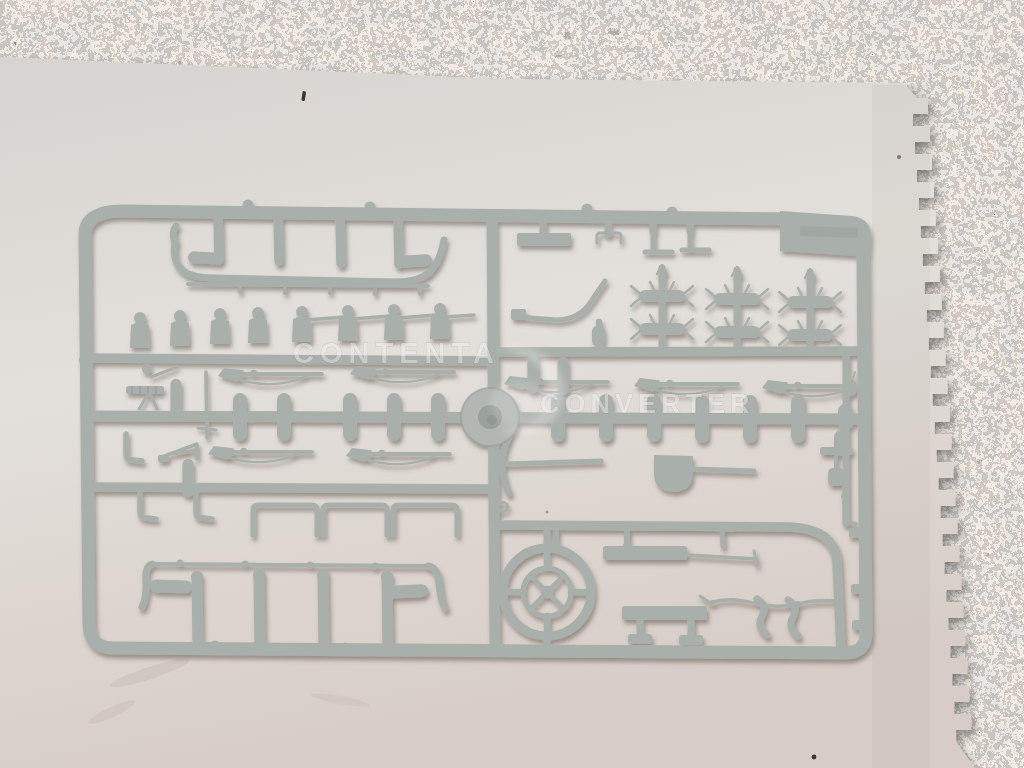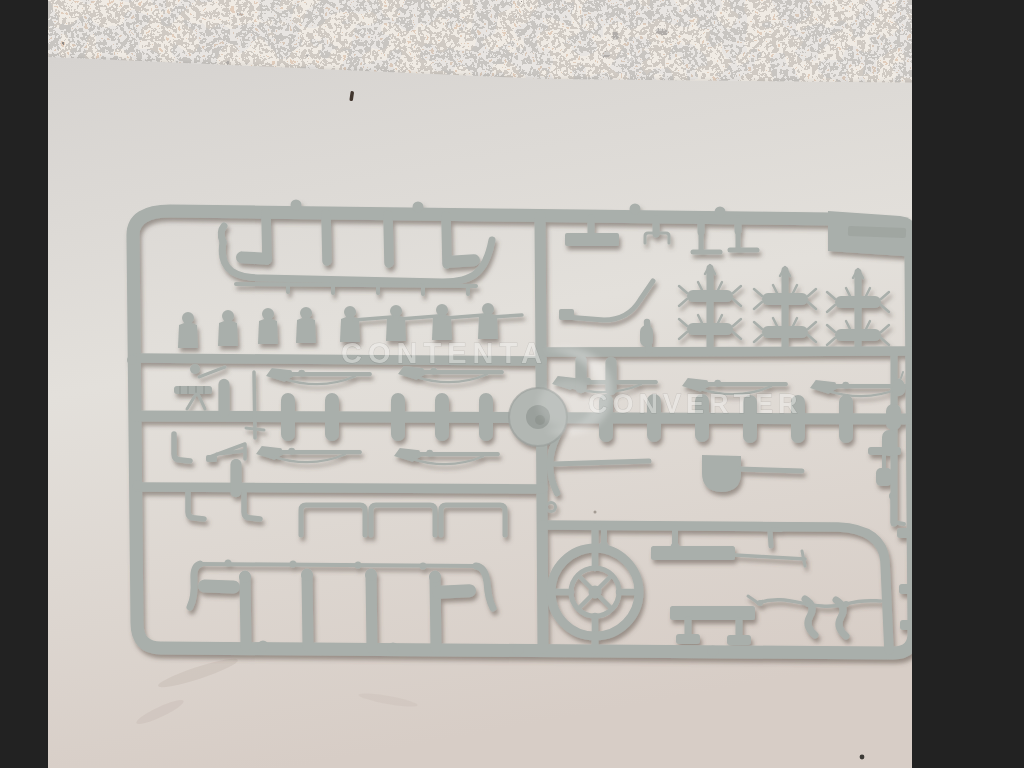--- a/index.html
+++ b/index.html
@@ -1,17 +1,17 @@
 <!DOCTYPE html>
 <html style="--granite-dark: #262522; --granite-tan: #bd9377; --granite-light: #e9e7e3; --paper: #dedad5; --plastic: #a9afab; --plastic-dark: #878d89; --shadow: #6f6258; --watermark: #f4f4f2;"><head>
 <meta charset="utf-8">
 <style>
   html,body{margin:0;padding:0;background:#222;}
-  .stage{width:864px;height:768px;overflow:hidden;position:relative;
-         font-family:"Liberation Sans",sans-serif;margin-left:48px;}
+  .stage{width:1024px;height:768px;overflow:hidden;position:relative;
+         font-family:"Liberation Sans",sans-serif;}
   svg{display:block;}
   
   .rl,.rl2,.rm,.rs,.rt,.ps{stroke:var(--plastic,#a9afab);fill:none;stroke-linecap:round;stroke-linejoin:round;}
   .rl{stroke-width:13}
   .rl2{stroke-width:11}
   .rm{stroke-width:9.5}
   .rs{stroke-width:7}
   .rt{stroke-width:4}
   .pf{fill:var(--plastic,#a9afab);}
   .wm{font:bold 29px "Liberation Sans",sans-serif;letter-spacing:6px;

